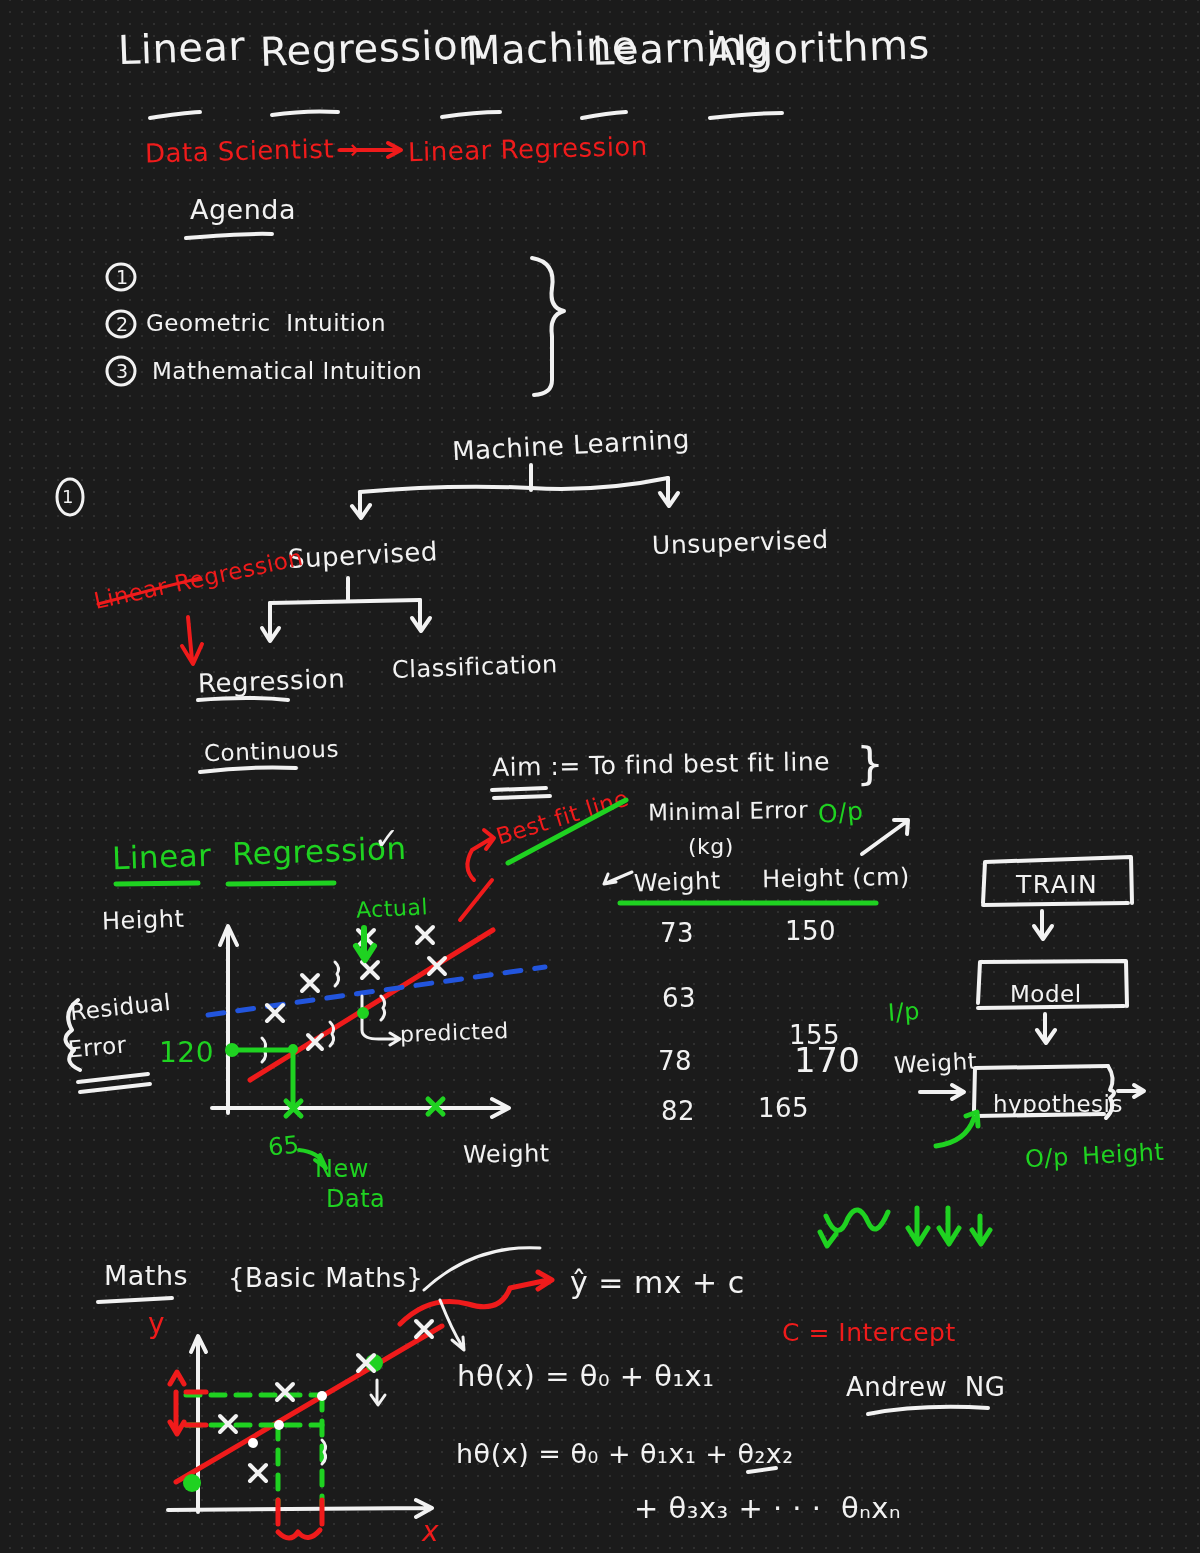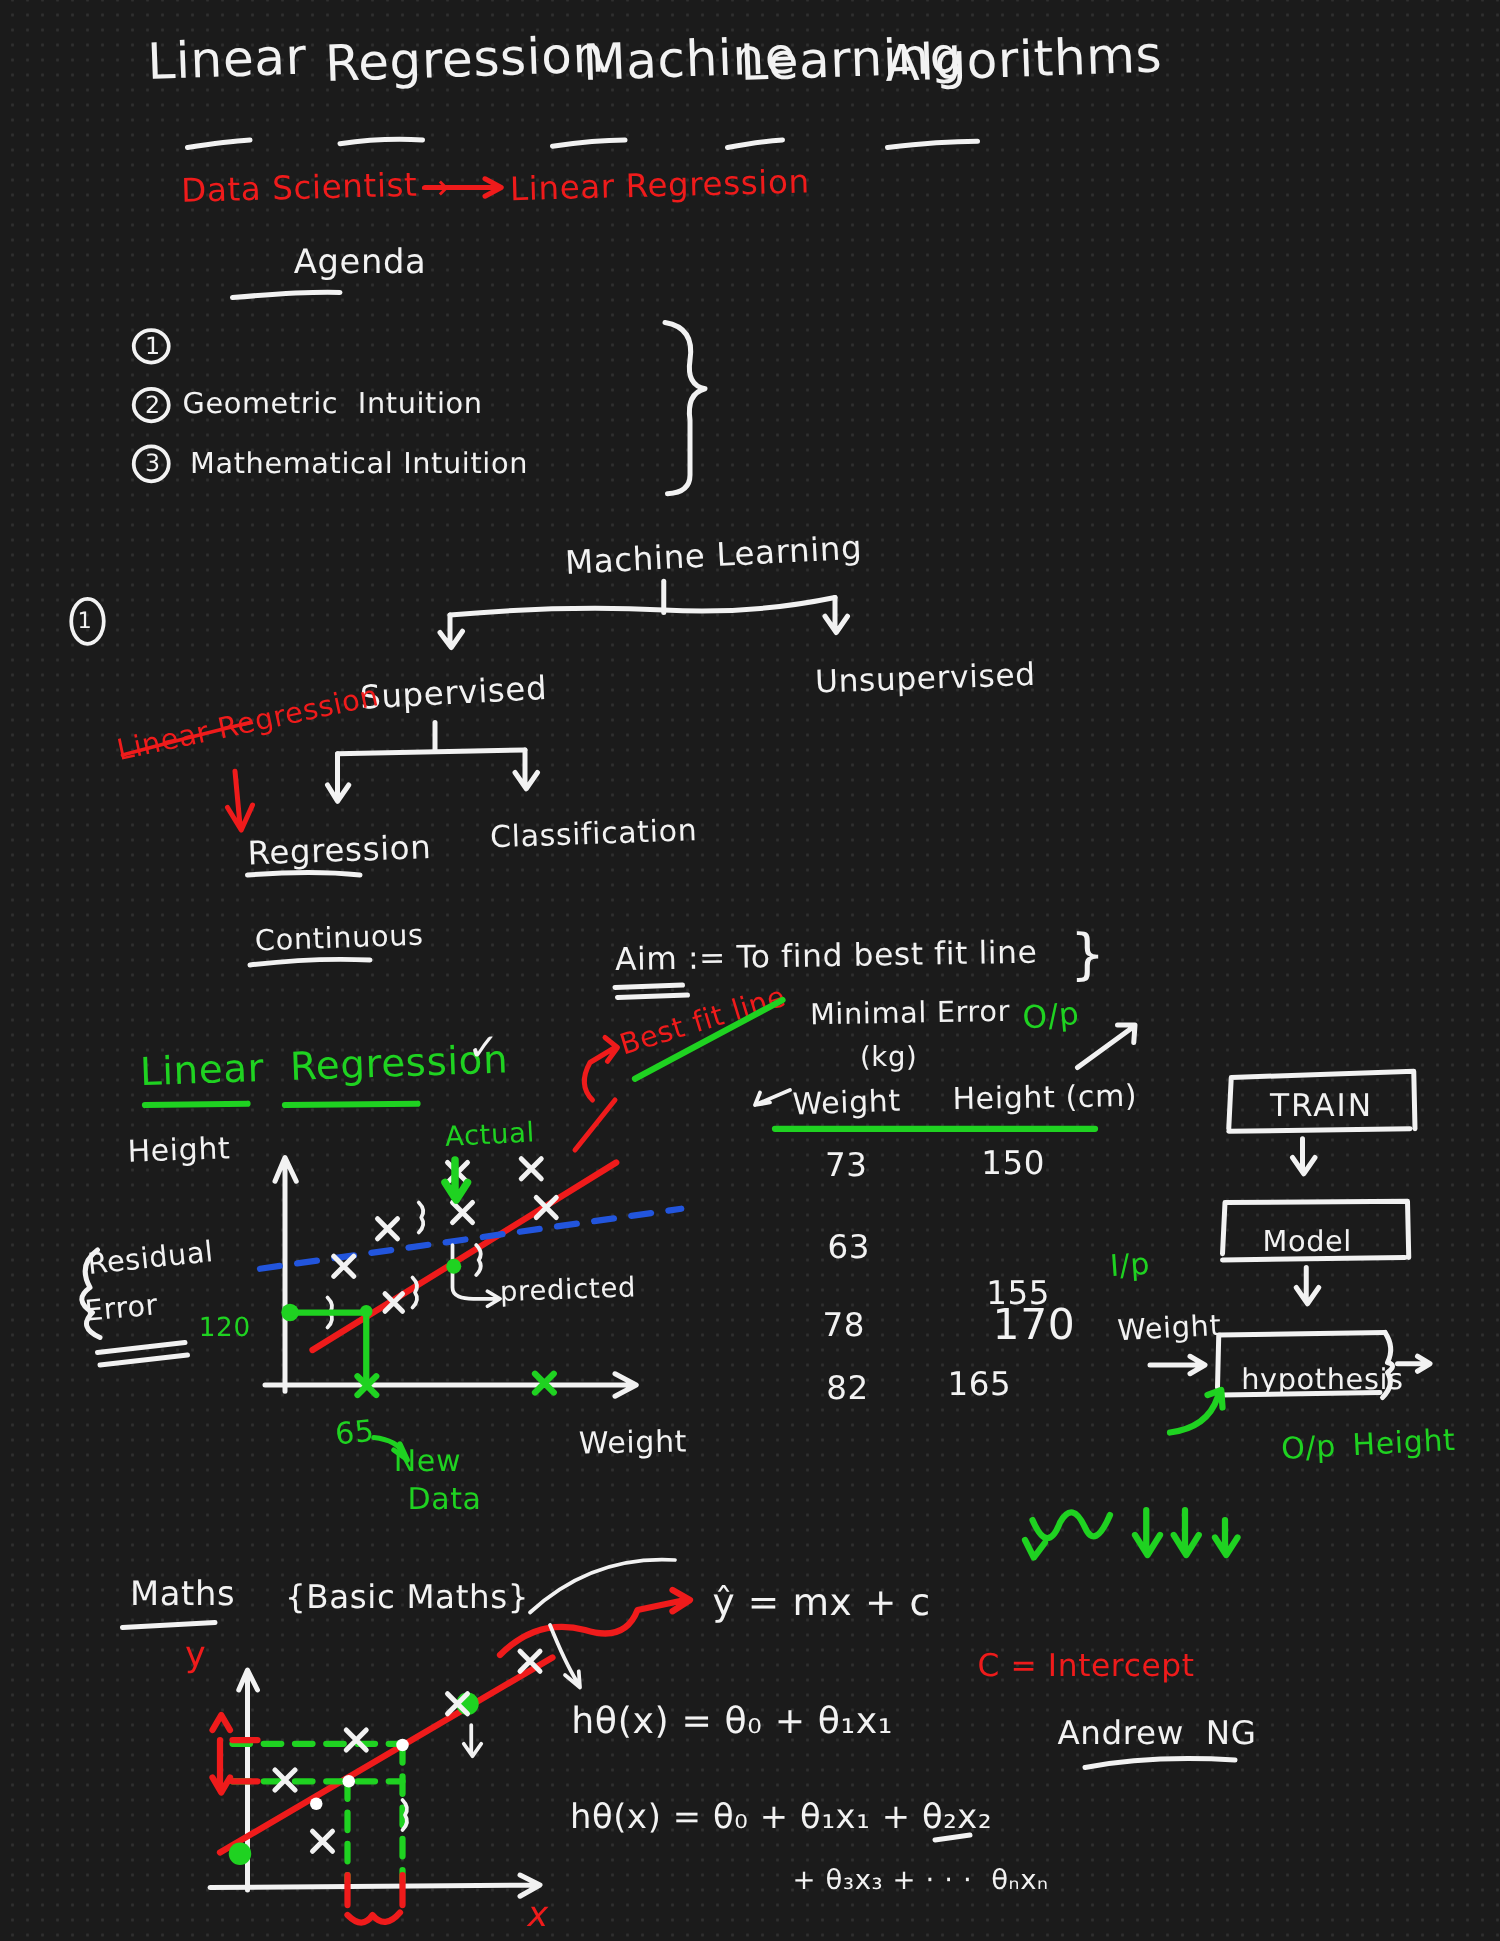--- a/index.html
+++ b/index.html
@@ -48,21 +48,21 @@
   <div class="hw" style="left:118px; top:28px; font-size:40px; transform:rotate(-2deg);">Linear</div>
   <div class="hw" style="left:260px; top:28px; font-size:40px; transform:rotate(-2deg);">Regression</div>
   <div class="hw" style="left:466px; top:28px; font-size:40px; transform:rotate(-2deg);">Machine</div>
   <div class="hw" style="left:592px; top:28px; font-size:40px; transform:rotate(-2deg);">Learning</div>
   <div class="hw" style="left:708px; top:28px; font-size:40px; transform:rotate(-2deg);">Algorithms</div>
 
   <div class="hw red" style="left:145px; top:138px; font-size:26px; transform:rotate(-1.5deg);">Data Scientist</div>
   <div class="hw red" style="left:336px; top:136px; font-size:28px;">→</div>
   <div class="hw red" style="left:408px; top:136px; font-size:26px; transform:rotate(-1.5deg);">Linear Regression</div>
 
-  <div class="hw" style="left:190px; top:196px; font-size:27px;margin-left:45px;">Agenda</div>
+  <div class="hw" style="left:190px; top:196px; font-size:27px;">Agenda</div>
 
   <div class="hw" style="left:116px; top:268px; font-size:19px;">1</div>
 
   <div class="hw" style="left:116px; top:315px; font-size:19px;">2</div>
   <div class="hw" style="left:146px; top:312px; font-size:23px;">Geometric  Intuition</div>
 
   <div class="hw" style="left:116px; top:362px; font-size:19px;">3</div>
   <div class="hw" style="left:152px; top:360px; font-size:23px;">Mathematical Intuition</div>
 
   <div class="hw" style="left:62px; top:488px; font-size:18px;">1</div>
@@ -108,21 +108,21 @@
     <div class="hw" style="left:661px; top:1098px; font-size:26px;">82</div>
     <div class="hw" style="left:758px; top:1095px; font-size:26px;">165</div>
   </div>
 
   <div class="hw" style="left:102px; top:908px; font-size:24px; transform:rotate(-2deg);">Height</div>
   <div class="hw" style="left:463px; top:1142px; font-size:24px; transform:rotate(-1deg);">Weight</div>
 
   <div class="hw" style="left:70px; top:996px; font-size:23px; transform:rotate(-6deg);">Residual</div>
   <div class="hw" style="left:68px; top:1036px; font-size:23px; transform:rotate(-5deg);">Error</div>
 
-  <div class="hw green" style="left:159px; top:1039px; font-size:21px;margin-top:13px;">120</div>
+  <div class="hw green" style="left:159px; top:1039px; font-size:28px;">120</div>
   <div class="hw green" style="left:268px; top:1134px; font-size:24px; transform:rotate(-6deg);">65</div>
   <div class="hw green" style="left:315px; top:1157px; font-size:24px;">New</div>
   <div class="hw green" style="left:326px; top:1187px; font-size:24px;">Data</div>
 
   <div class="hw green" style="left:356px; top:898px; font-size:22px; transform:rotate(-3deg);">Actual</div>
   <div class="hw" style="left:400px; top:1022px; font-size:22px; transform:rotate(-2deg);">predicted</div>
 
   <div class="hw" style="left:1016px; top:872px; font-size:25px; letter-spacing:1.5px;">TRAIN</div>
   <div class="hw" style="left:1010px; top:983px; font-size:23px;">Model</div>
   <div class="hw" style="left:993px; top:1093px; font-size:23px;">hypothesis</div>
@@ -133,21 +133,21 @@
   <div class="hw green" style="left:1082px; top:1142px; font-size:24px; transform:rotate(-3deg);">Height</div>
 
   <div class="hw" style="left:104px; top:1262px; font-size:27px;">Maths</div>
   <div class="hw" style="left:228px; top:1265px; font-size:26px;">{Basic Maths}</div>
   <div class="hw red" style="left:148px; top:1310px; font-size:28px;">y</div>
   <div class="hw red" style="left:422px; top:1518px; font-size:28px; font-style:italic;">x</div>
 
   <div class="hw" style="left:570px; top:1268px; font-size:30px;">ŷ = mx + c</div>
   <div class="hw" style="left:457px; top:1362px; font-size:29px;">hθ(x) = θ₀ + θ₁x₁</div>
   <div class="hw" style="left:456px; top:1440px; font-size:27px;">hθ(x) = θ₀ + θ₁x₁ + θ₂x₂</div>
-  <div class="hw" style="left:634px; top:1494px; font-size:22px;">+ θ₃x₃ + · · ·  θₙxₙ</div>
+  <div class="hw" style="left:634px; top:1494px; font-size:29px;">+ θ₃x₃ + · · ·  θₙxₙ</div>
 
   <div class="hw red" style="left:782px; top:1320px; font-size:25px;">C = Intercept</div>
   <div class="hw" style="left:846px; top:1374px; font-size:26px;">Andrew  NG</div>
 
   <svg class="overlay" viewBox="0 0 1200 1553">
 
     <g>
       <path class="u-white" stroke-width="4" d="M150 118 Q182 113 200 112"></path>
       <path class="u-white" stroke-width="4" d="M272 115 Q306 110 338 112"></path>
       <path class="u-white" stroke-width="4" d="M442 117 Q476 112 500 112"></path>

